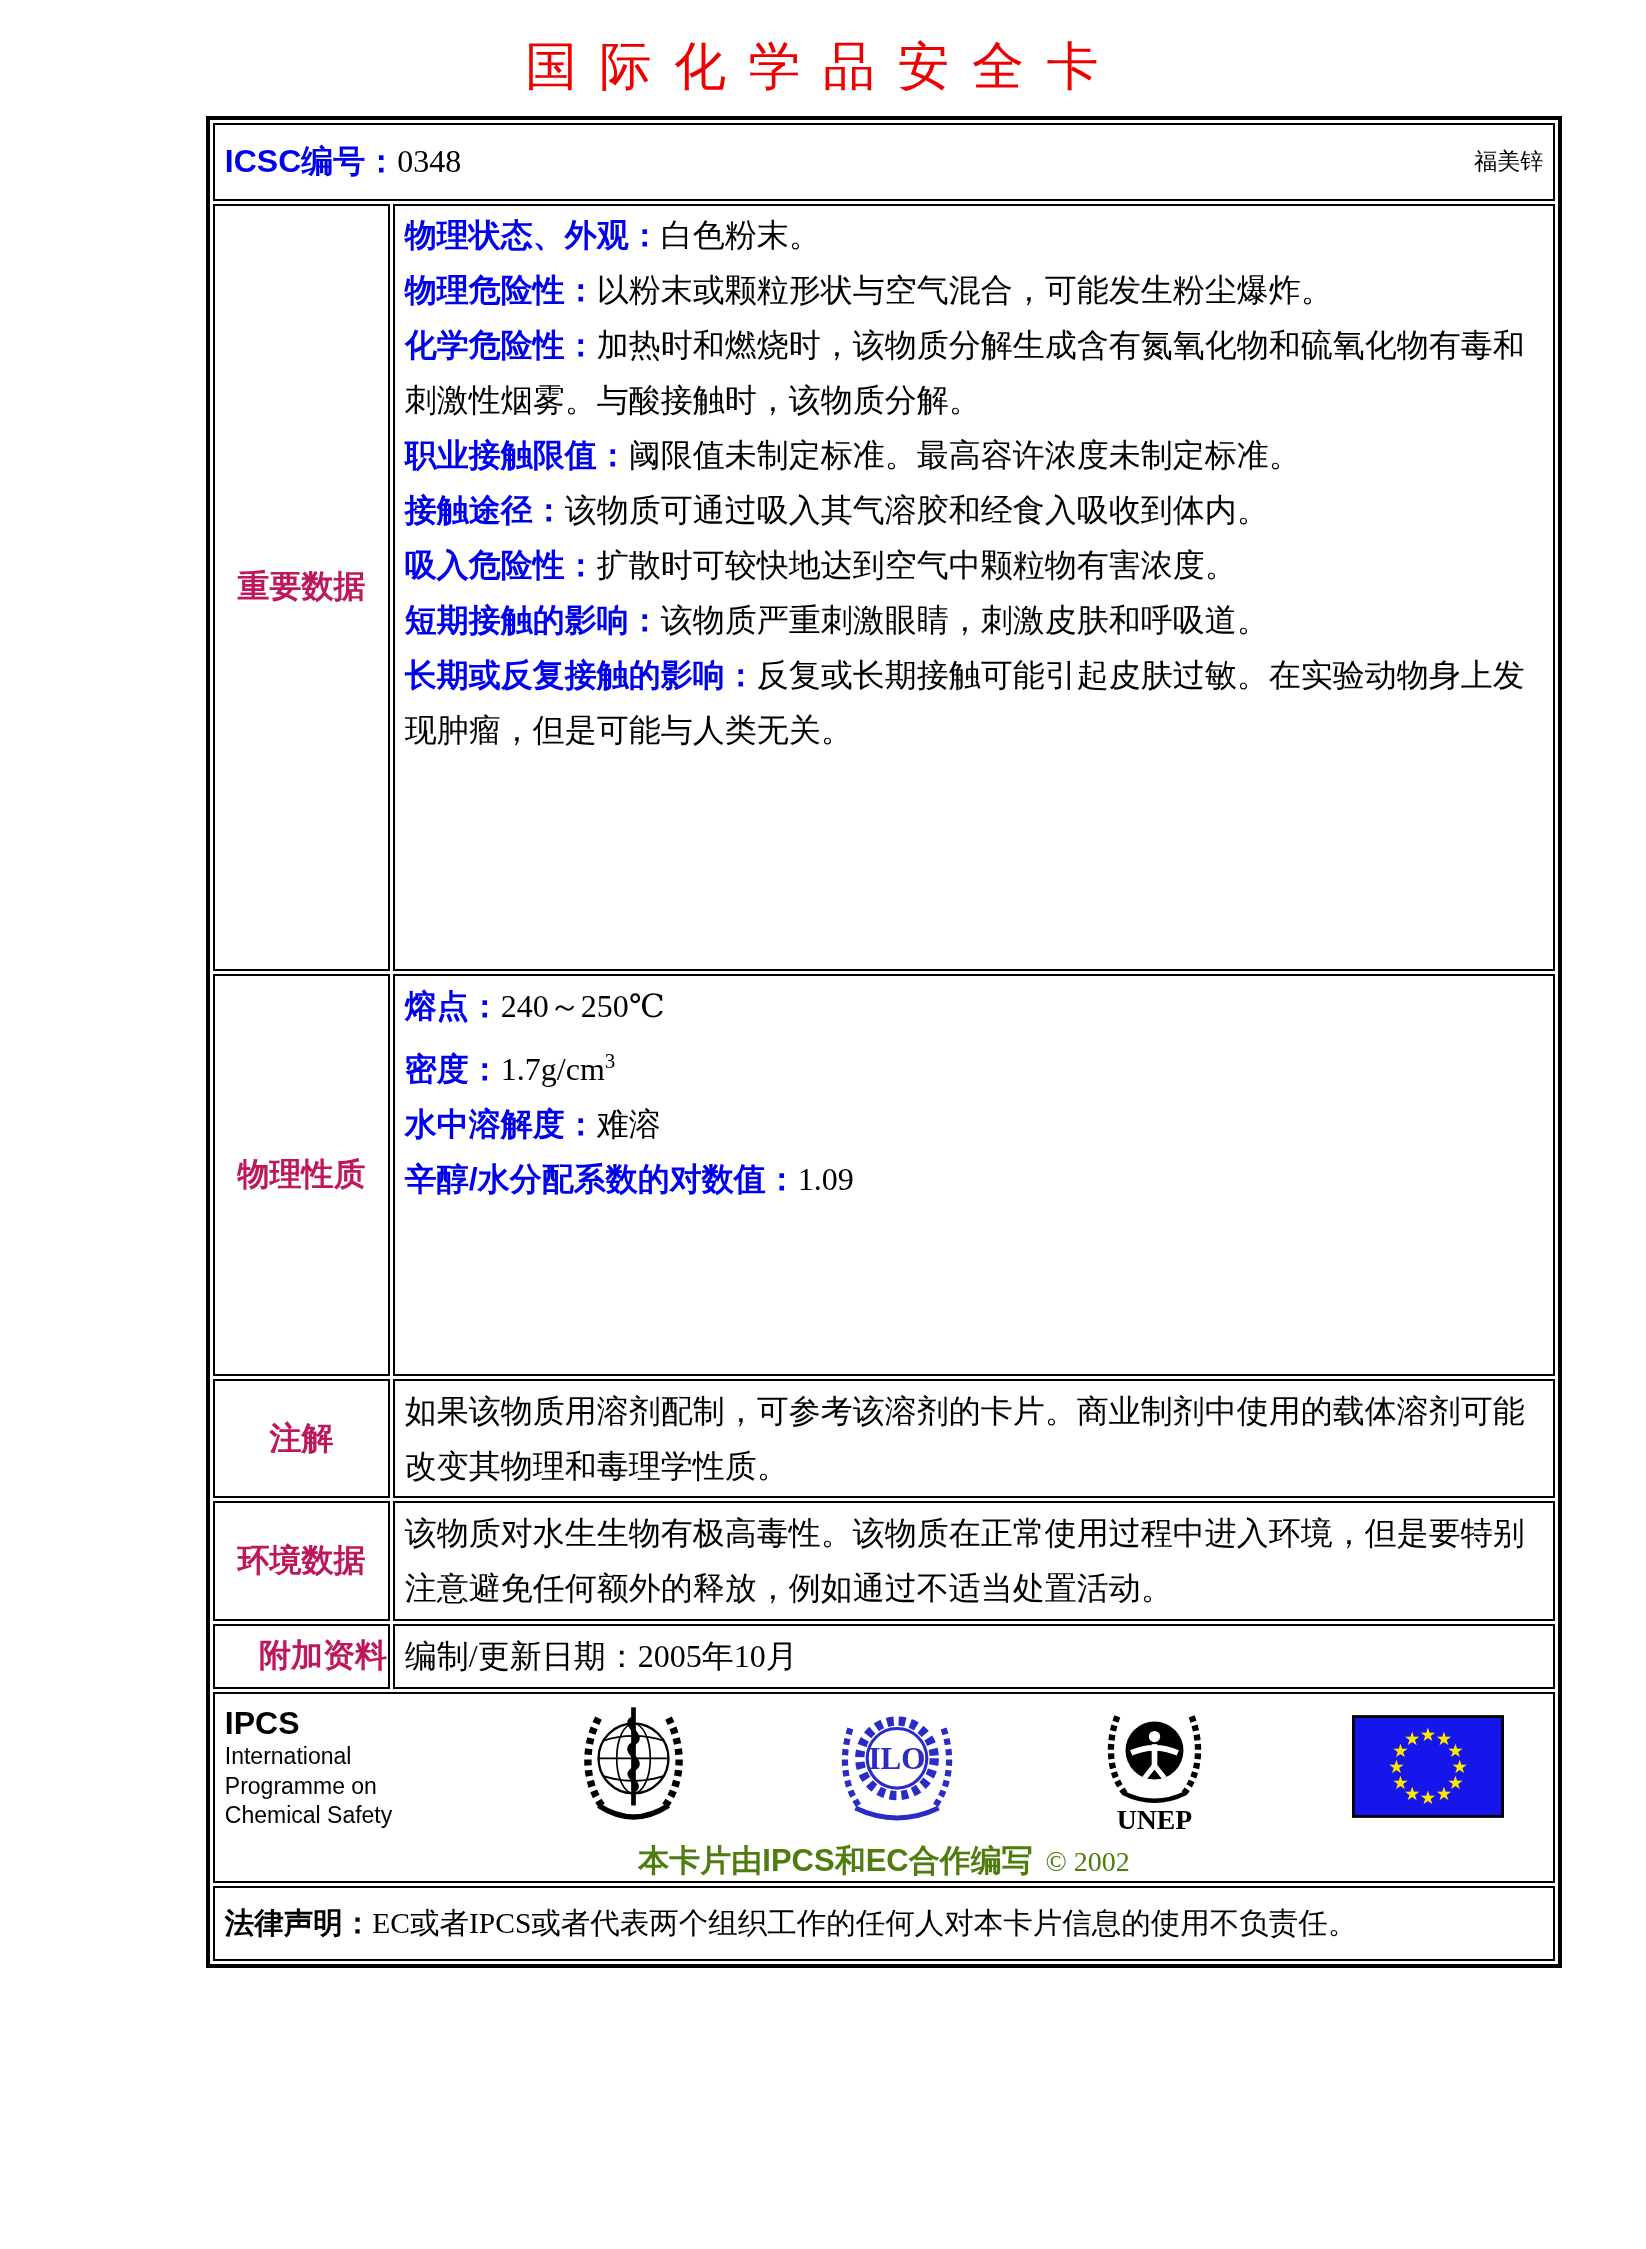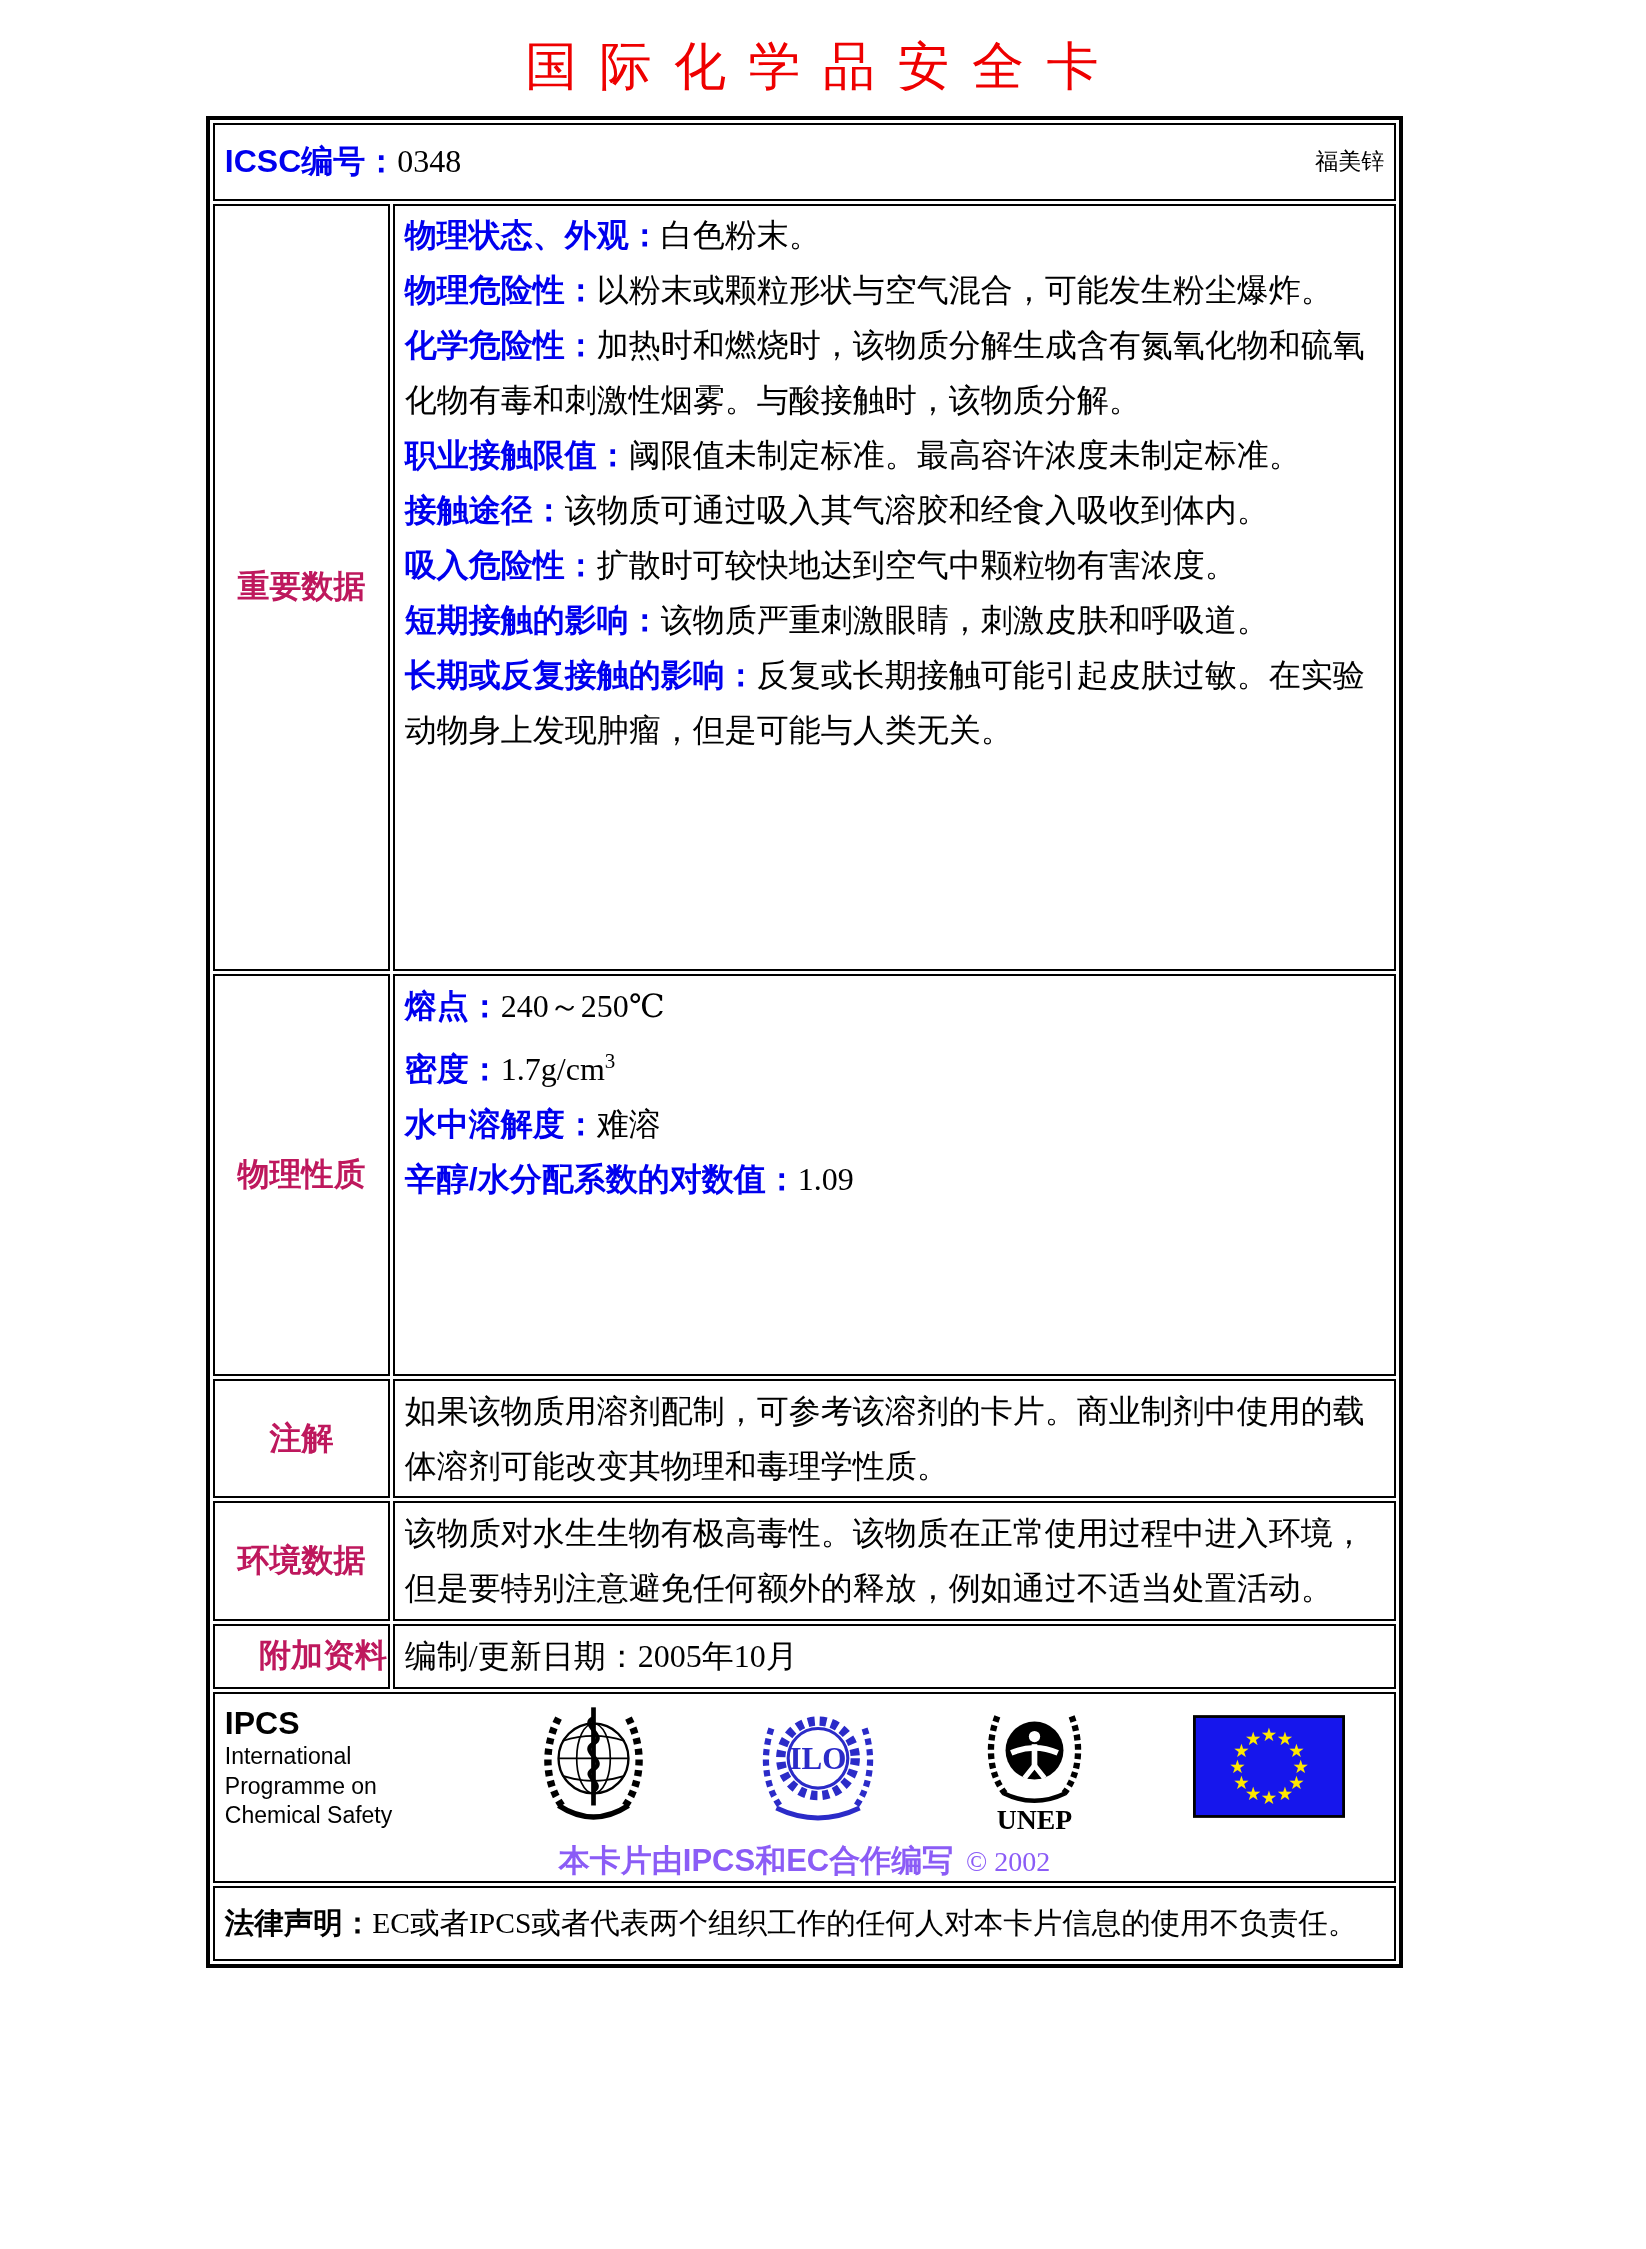--- a/index.html
+++ b/index.html
@@ -12,21 +12,21 @@
     margin:32px 0 14px 0;
     text-align:center;
     color:#ee0000;
     font-weight:normal;
     font-size:52px;
     letter-spacing:22.5px;
     font-family:"Liberation Sans","DejaVu Sans",sans-serif;
   }
   table.card {
     margin-left:206px;
-    width:1197px;
+    width:1356px;
     table-layout:fixed;
     border:4.2px solid #000;
     border-collapse:separate;
     border-spacing:3.5px;
     background:#fff;
   }
   table.card td { border:2.1px solid #000; background:#fff; }
 
   td.lbl-cell {
     text-align:center;
@@ -72,21 +72,21 @@
     display:flex;
     justify-content:space-between;
     align-items:center;
     padding:0 42px 0 2.8px;
   }
   .ipcs-block { font-family:"Liberation Sans","DejaVu Sans",sans-serif; width:204px; }
   .ipcs-title { font-weight:bold; font-size:32px; line-height:37px; }
   .ipcs-sub   { font-size:23px; line-height:29.5px; }
   .credit-line {
     text-align:center;
-    color:#8b5cf6;
+    color:#4d7c0f;
     font-size:31px;
     margin-top:1.4px;
     line-height:39px;
   }
   .credit-main { font-weight:bold; font-family:"Liberation Sans","DejaVu Sans",sans-serif; }
   .credit-copy { font-weight:normal; font-size:28px; margin-left:12.7px; }
 
   
   .legal-cell { padding:4.2px 9.8px; font-size:29.5px; line-height:39px; vertical-align:middle; }
   .legal-k {

